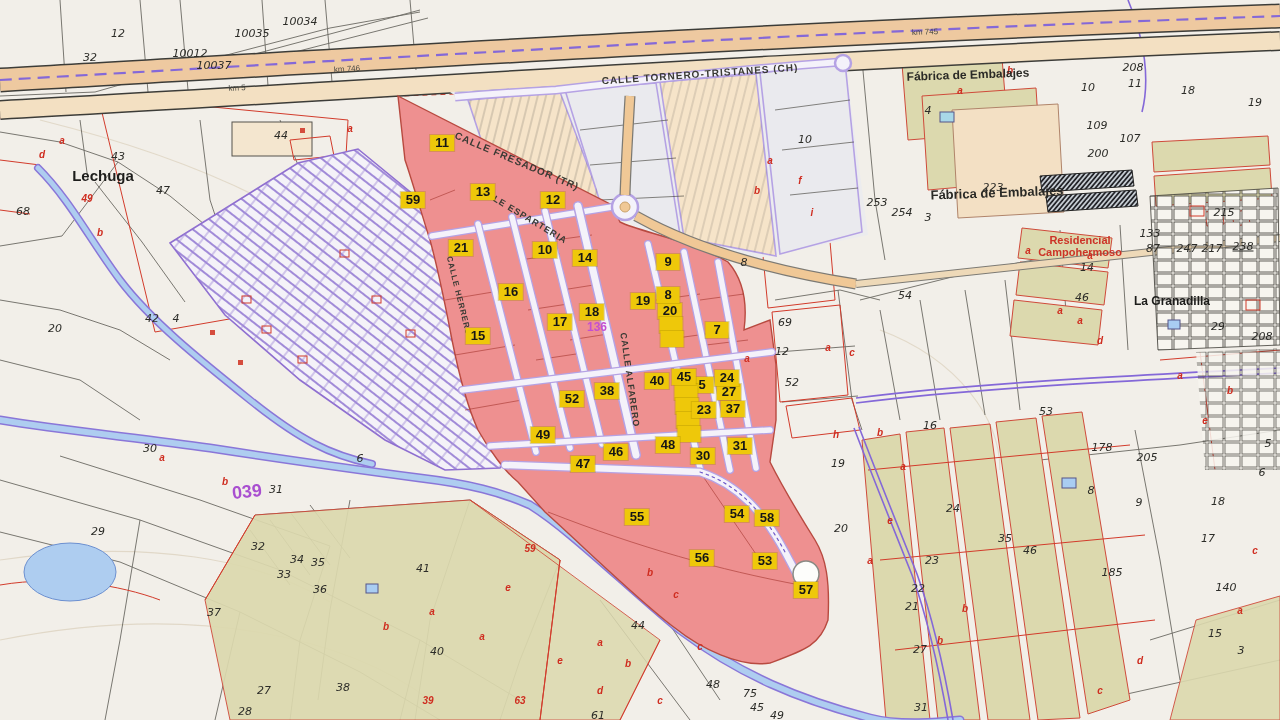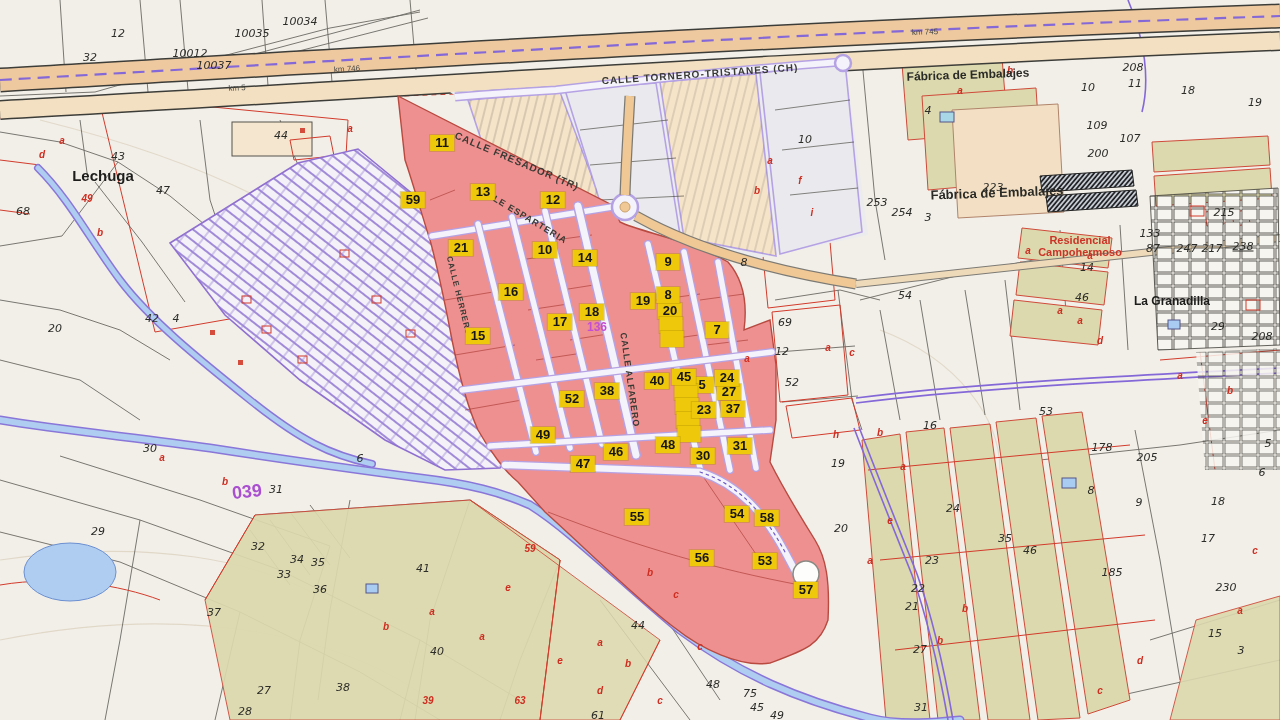--- a/index.html
+++ b/index.html
@@ -331,21 +331,21 @@
       <div class="pnum" style="left: 1030px; top: 550px; transform: translate(-50%, -50%) rotate(0deg);">46</div>
       <div class="pnum" style="left: 918px; top: 588px; transform: translate(-50%, -50%) rotate(0deg);">22</div>
       <div class="pnum" style="left: 932px; top: 560px; transform: translate(-50%, -50%) rotate(0deg);">23</div>
       <div class="pnum" style="left: 912px; top: 606px; transform: translate(-50%, -50%) rotate(0deg);">21</div>
       <div class="pnum" style="left: 953px; top: 508px; transform: translate(-50%, -50%) rotate(0deg);">24</div>
       <div class="pnum" style="left: 930px; top: 425px; transform: translate(-50%, -50%) rotate(0deg);">16</div>
       <div class="pnum" style="left: 905px; top: 295px; transform: translate(-50%, -50%) rotate(0deg);">54</div>
       <div class="pnum" style="left: 1046px; top: 411px; transform: translate(-50%, -50%) rotate(0deg);">53</div>
       <div class="pnum" style="left: 1218px; top: 501px; transform: translate(-50%, -50%) rotate(0deg);">18</div>
       <div class="pnum" style="left: 1208px; top: 538px; transform: translate(-50%, -50%) rotate(0deg);">17</div>
-      <div class="pnum" style="left: 1226px; top: 587px; transform: translate(-50%, -50%) rotate(0deg);">230</div>
+      <div class="pnum" style="left: 1226px; top: 587px; transform: translate(-50%, -50%) rotate(0deg);">140</div>
       <div class="pnum" style="left: 1268px; top: 443px; transform: translate(-50%, -50%) rotate(0deg);">5</div>
       <div class="pnum" style="left: 1262px; top: 472px; transform: translate(-50%, -50%) rotate(0deg);">6</div>
       <div class="pnum" style="left: 1133px; top: 67px; transform: translate(-50%, -50%) rotate(0deg);">208</div>
       <div class="pnum" style="left: 1135px; top: 83px; transform: translate(-50%, -50%) rotate(0deg);">11</div>
       <div class="pnum" style="left: 1188px; top: 90px; transform: translate(-50%, -50%) rotate(0deg);">18</div>
       <div class="pnum" style="left: 1255px; top: 102px; transform: translate(-50%, -50%) rotate(0deg);">19</div>
       <div class="pnum" style="left: 1088px; top: 87px; transform: translate(-50%, -50%) rotate(0deg);">10</div>
       <div class="pnum" style="left: 1097px; top: 125px; transform: translate(-50%, -50%) rotate(0deg);">109</div>
       <div class="pnum" style="left: 1098px; top: 153px; transform: translate(-50%, -50%) rotate(0deg);">200</div>
       <div class="pnum" style="left: 877px; top: 202px; transform: translate(-50%, -50%) rotate(0deg);">253</div>

